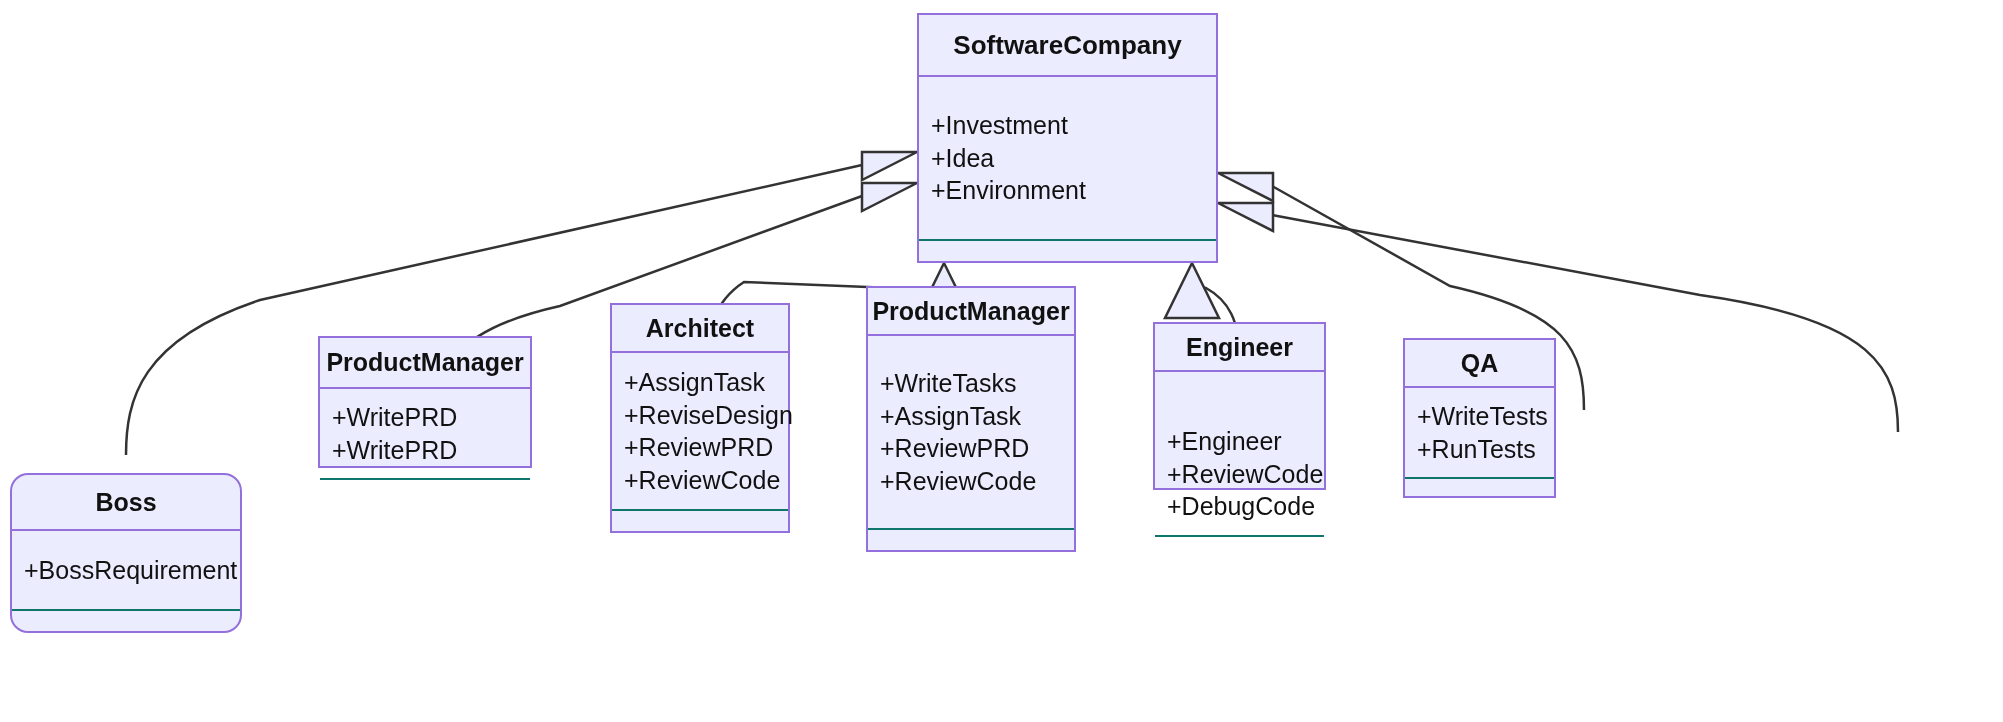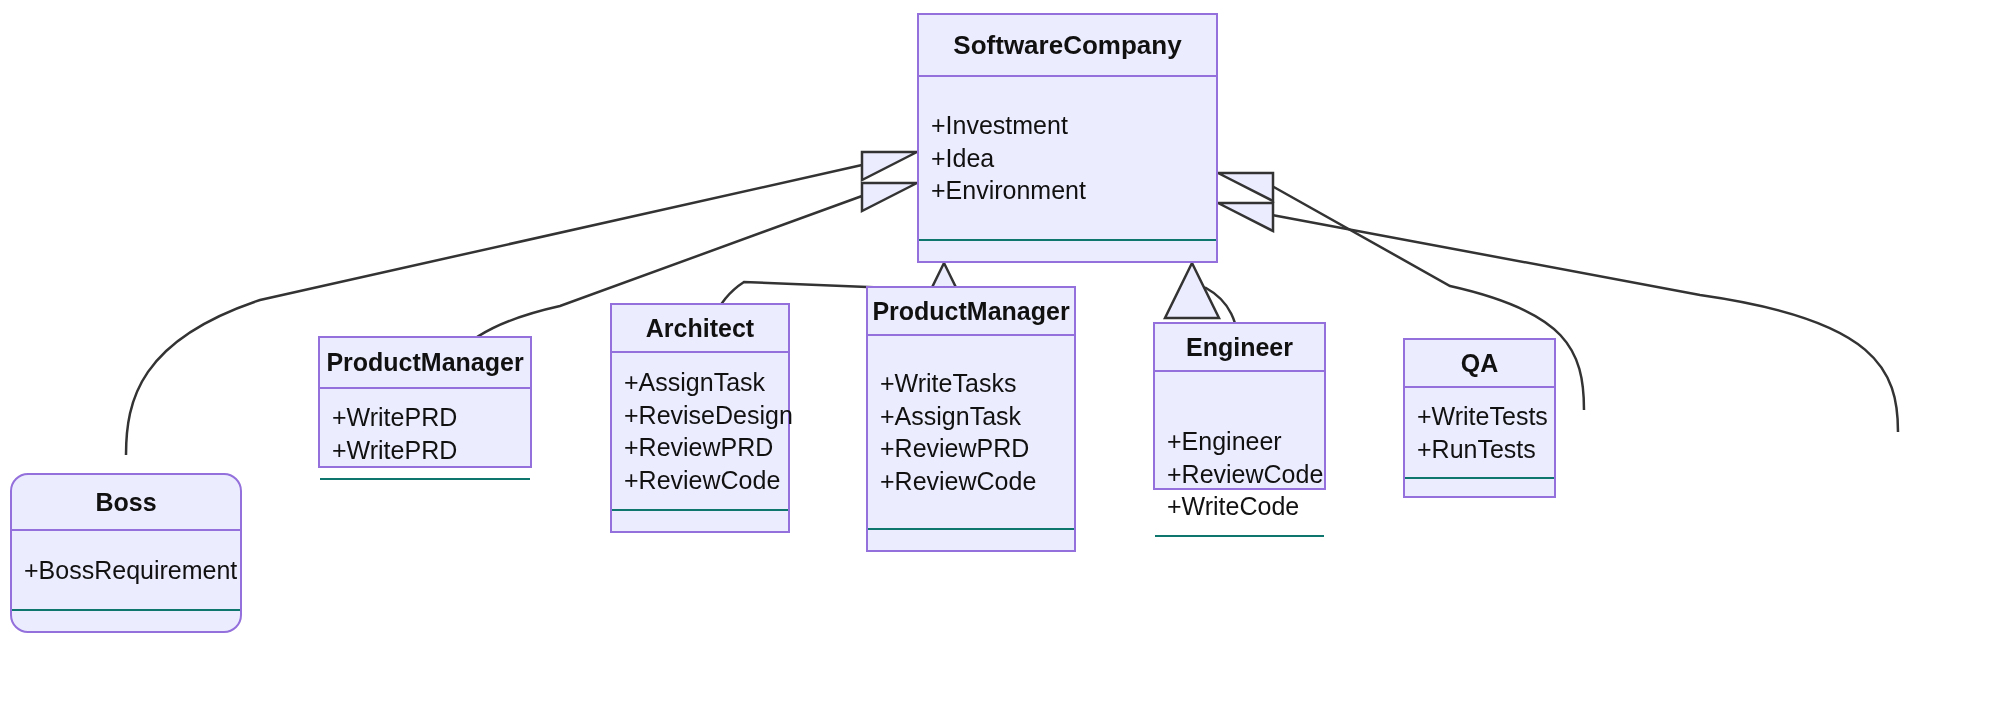--- a/index.html
+++ b/index.html
@@ -155,21 +155,21 @@
       <div class="member-row fs-member">+ReviewCode</div>
     </div>
     <div class="class-methods"></div>
   </div>
 
   <div class="uml-class" style="left:1153px; top:322px; width:173px; height:168px;gap:41px;">
     <div class="class-title fs-title-md" style="height:48px;">Engineer</div>
     <div class="class-members">
       <div class="member-row fs-member">+Engineer</div>
       <div class="member-row fs-member">+ReviewCode</div>
-      <div class="member-row fs-member">+WriteCode</div>
+      <div class="member-row fs-member">+DebugCode</div>
     </div>
     <div class="class-methods"></div>
   </div>
 
   <div class="uml-class" style="left:1403px; top:338px; width:153px; height:160px;">
     <div class="class-title fs-title-md" style="height:48px;">QA</div>
     <div class="class-members">
       <div class="member-row fs-member">+WriteTests</div>
       <div class="member-row fs-member">+RunTests</div>
     </div>

